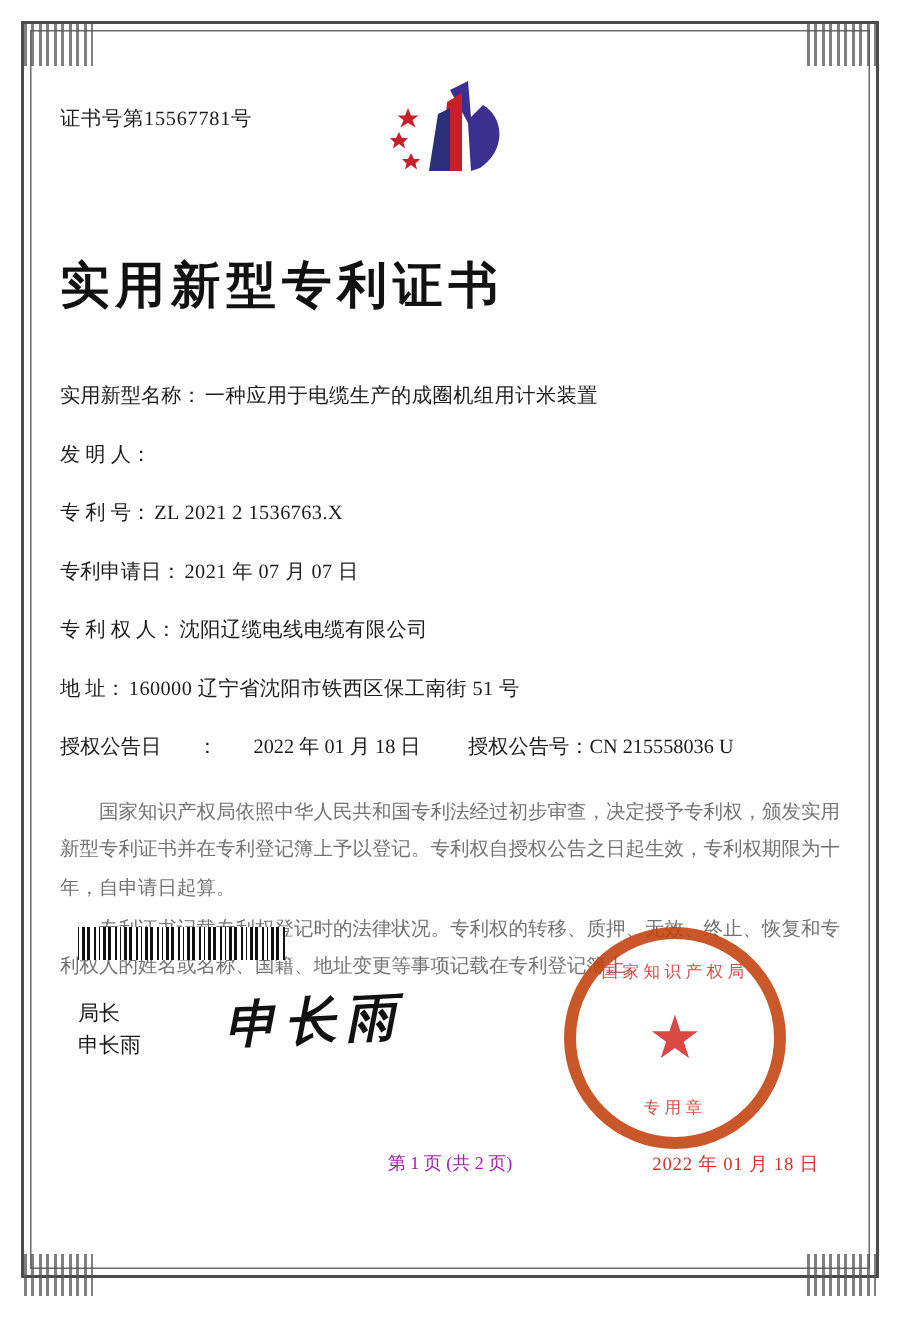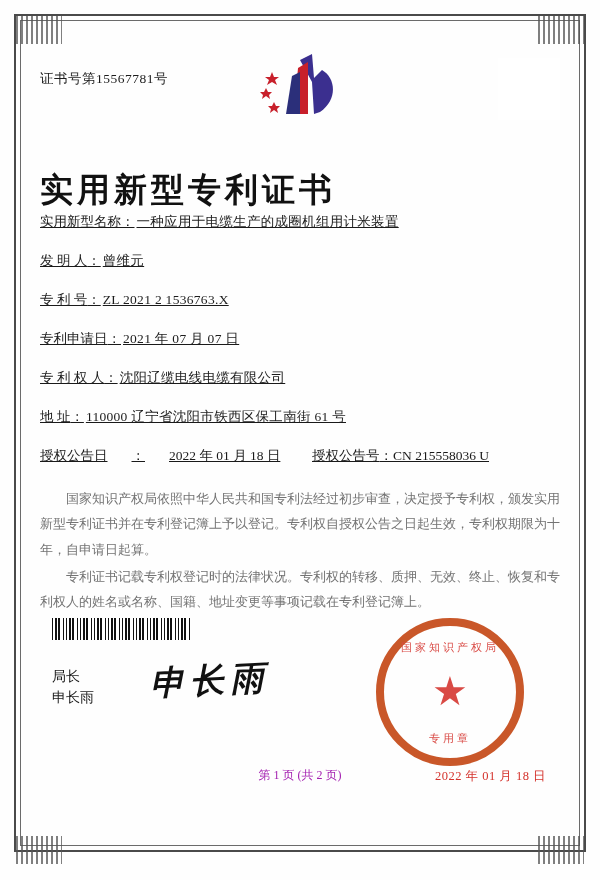--- a/index.html
+++ b/index.html
@@ -104,21 +104,21 @@
   .title {
     font-size: 33px;
     font-weight: bold;
     letter-spacing: 4px;
     margin-top: 28px;
     color: #111;
     font-family: "Liberation Serif", "DejaVu Serif", serif;
   }
 
   .fields {
-    text-decoration: underline;
+    margin-top: 42px;
   }
   .field {
     display: flex;
     align-items: baseline;
     font-size: 13.5px;
     margin-bottom: 21px;
     color: #1c1c1c;
   }
   .field .label {
     white-space: pre;
@@ -283,21 +283,20 @@
 
       <div class="field">
         <span class="label">实用新型名称</span>
         <span class="colon">：</span>
         <span class="value">一种应用于电缆生产的成圈机组用计米装置</span>
       </div>
 
       <div class="field">
         <span class="label">发 明 人</span>
         <span class="colon">：</span>
-        <span class="value">曾维元</span>
       </div>
 
       <div class="field">
         <span class="label">专 利 号</span>
         <span class="colon">：</span>
         <span class="value">ZL 2021 2 1536763.X</span>
       </div>
 
       <div class="field">
         <span class="label">专利申请日</span>
@@ -307,21 +306,21 @@
 
       <div class="field">
         <span class="label">专 利 权 人</span>
         <span class="colon">：</span>
         <span class="value">沈阳辽缆电线电缆有限公司</span>
       </div>
 
       <div class="field">
         <span class="label">地 址</span>
         <span class="colon">：</span>
-        <span class="value">110000 辽宁省沈阳市铁西区保工南街 61 号</span>
+        <span class="value">160000 辽宁省沈阳市铁西区保工南街 51 号</span>
       </div>
 
       <div class="field-split">
         <div class="half left">
           <span class="label">授权公告日</span>
           <span class="colon">：</span>
           <span class="value">2022 年 01 月 18 日</span>
         </div>
         <div class="half right">
           <span class="label">授权公告号</span>

